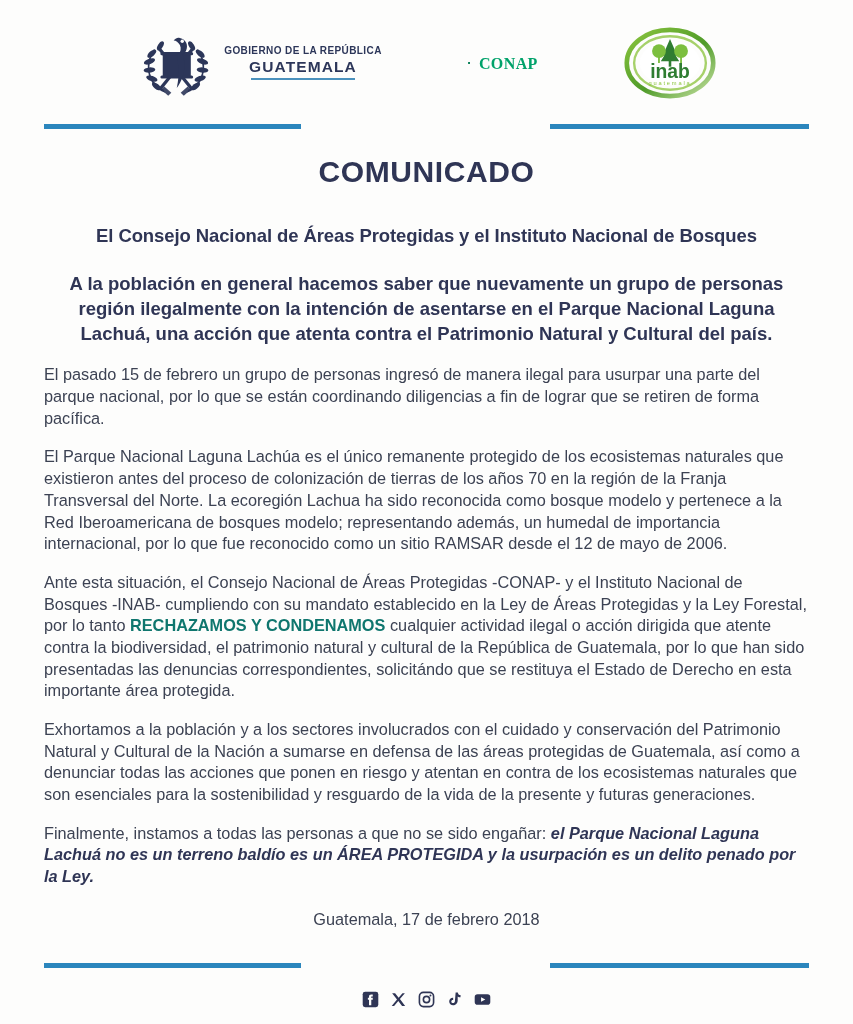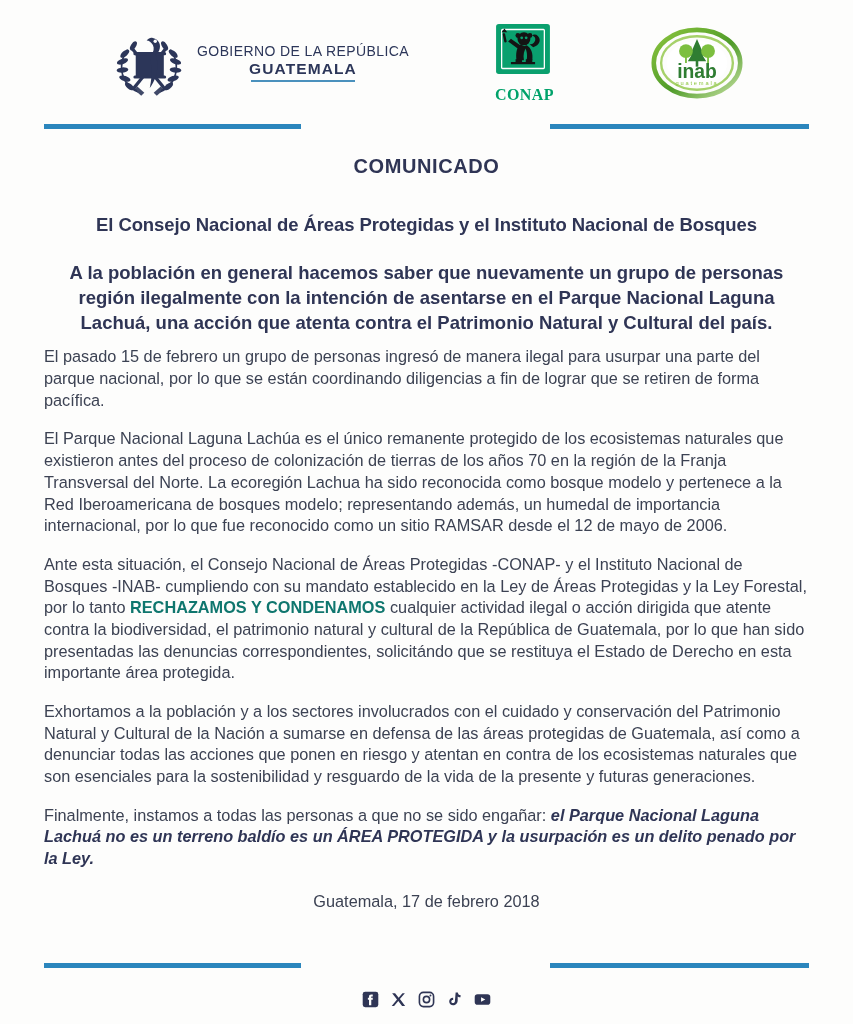--- a/index.html
+++ b/index.html
@@ -41,46 +41,46 @@
     height: 80px;
     flex: none;
   }
   .gob-text {
     display: flex;
     flex-direction: column;
     align-items: center;
     line-height: 1;
   }
   .gob-text .l1 {
-    font-size: 14px;
+    font-size: 10px;
     letter-spacing: 0.4px;
     color: #2c3659;
-    font-weight: normal;
+    font-weight: bold;
     white-space: nowrap;
   }
   .gob-text .l2 {
     font-size: 15.5px;
     letter-spacing: 1.1px;
     color: #2c3659;
     font-weight: bold;
     margin-top: 3px;
     white-space: nowrap;
   }
   .gob-text .rule {
     margin-top: 4px;
     width: 104px;
     height: 1.6px;
     background: #4a91bd;
   }
 
   
   .conap {
     display: flex;
-    flex-direction: column;
-    align-items: flex-start;
+    flex-direction: row;
+    align-items: center;
     width: 70px;
     gap: 9px;
   }
   .conap-mark {
     width: 56px;
     height: 52px;
   }
   .conap-word {
     margin-top: 2px;
     font-size: 16px;
@@ -105,21 +105,21 @@
   .divider .seg-a { flex: 0 0 257px; height: 5px; background: #2b86bd; }
   .divider .seg-gap { flex: 0 0 249px; height: 5px; background: #fdfdfc; }
   .divider .seg-b { flex: 1 1 auto; height: 5px; background: #2b86bd; }
   .divider-top { margin-top: 2px; }
   .divider-bottom { position: absolute; left: 44px; right: 44px; bottom: 56px; }
 
   
   h1.comunicado {
     margin: 26px 0 0;
     text-align: center;
-    font-size: 20px;
+    font-size: 30px;
     font-weight: bold;
     letter-spacing: 0.6px;
     color: #2f3555;
   }
   h2.subtitle {
     margin: 36px 0 0;
     text-align: center;
     font-size: 18.5px;
     font-weight: bold;
     color: #2f3555;
@@ -129,21 +129,21 @@
     margin: 24px 10px 0;
     text-align: center;
     font-size: 18.5px;
     font-weight: bold;
     line-height: 1.36;
     color: #2f3555;
   }
 
   
   .body-copy {
-    margin-top: 11px;
+    margin-top: 18px;
   }
   .body-copy p {
     margin: 0 0 17px;
     font-size: 16.3px;
     line-height: 1.33;
     color: #3c4253;
     text-align: left;
   }
   .body-copy p:last-child { margin-bottom: 0; }
   .body-copy b { font-weight: bold; color: #0f766e; }

